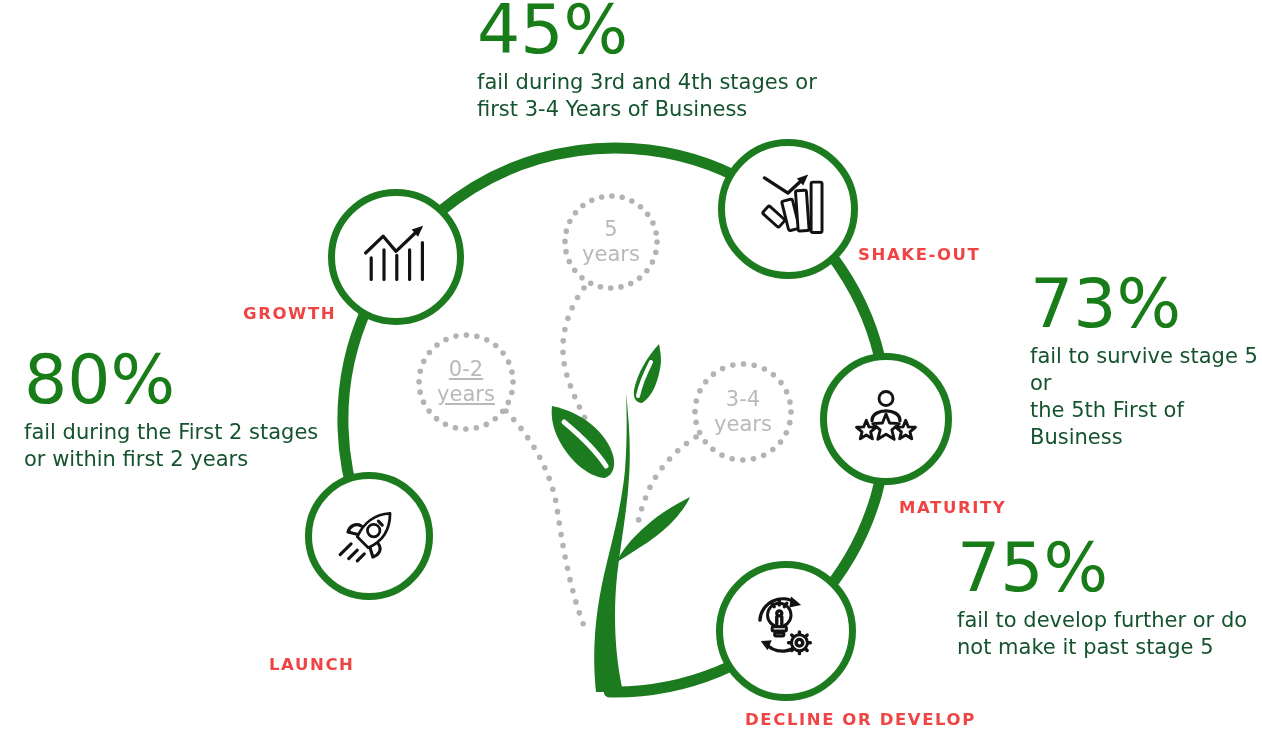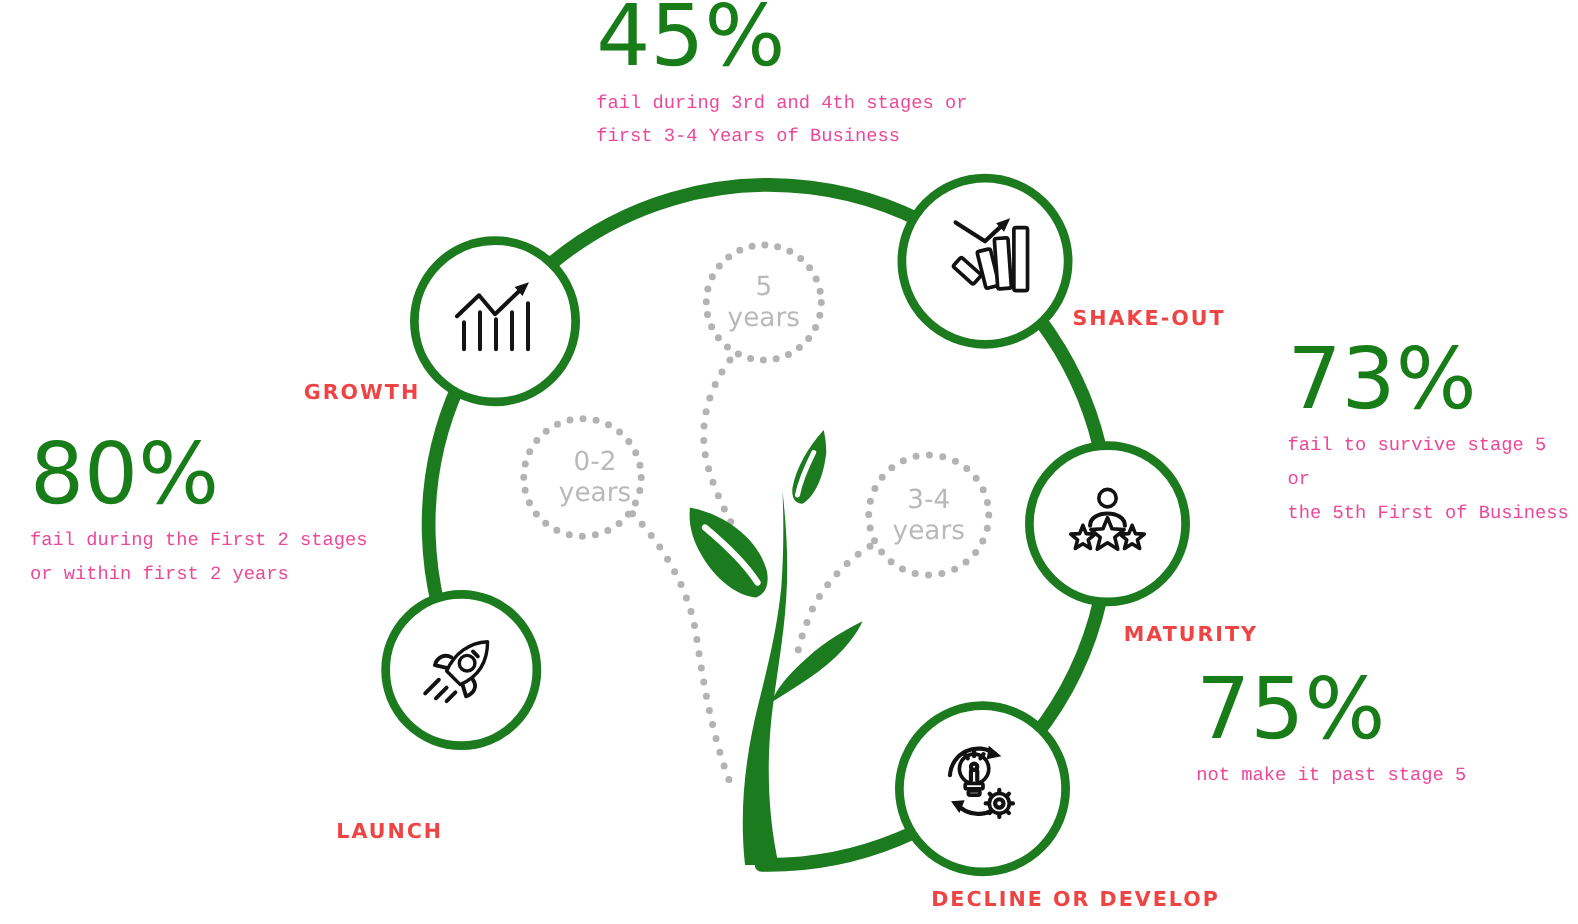--- a/index.html
+++ b/index.html
@@ -12,21 +12,21 @@
     position:absolute;z-index:3;background:#fff;border:7px solid #1c7b1e;border-radius:50%;
     display:flex;align-items:center;justify-content:center;box-sizing:border-box;
   }
   .node svg{display:block;}
   .stage-label{
     position:absolute;z-index:4;font-weight:700;font-size:16.5px;letter-spacing:1.6px;
     color:#ef4444;white-space:nowrap;
   }
   .stat{position:absolute;z-index:4;}
   .stat-value{font-size:68px;line-height:1.05;color:#187c18;font-weight:400;}
-  .stat-text{font-size:15px;line-height:27px;color:#ec4899;margin-top:4px;font-family:Liberation Mono, monospace;}
+  .stat-text{font-size:21px;line-height:27px;color:#14532d;margin-top:4px;}
   .year{
     position:absolute;z-index:2;width:90px;text-align:center;color:#b9b9b9;
     font-size:21px;line-height:25px;
   }
   .ic{stroke:#121212;stroke-width:4;fill:none;stroke-linecap:round;stroke-linejoin:round;}
   .icf{stroke:#121212;stroke-width:3.5;fill:#fff;stroke-linejoin:round;}
   .ihead{fill:#121212;stroke:none;}
 </style>
 </head>
 <body>
@@ -57,21 +57,21 @@
       <path d="M659 344 C647 357 637 374 634 390 C633 398 636 403 642 403
                C652 397 659 381 661 362 C661 355 660 349 659 344 Z"></path>
       <path d="M651 362 C645 374 640 386 638 396" fill="none" stroke="#fff" stroke-width="4" stroke-linecap="round"></path>
     </g>
   </svg>
 
   <div class="year" style="left:566px;top:217px;">
     <div>5</div>
     <div>years</div>
   </div>
-  <div class="year" style="left:431px;top:357px;">
+  <div class="year" style="left:421px;top:357px;text-decoration:underline;">
     <div>0-2</div>
     <div>years</div>
   </div>
   <div class="year" style="left:698px;top:387px;">
     <div>3-4</div>
     <div>years</div>
   </div>
 
   <div class="node" style="left:328px;top:189px;width:136px;height:136px;">
     <svg width="80" height="80" viewBox="0 0 100 100">
@@ -150,17 +150,18 @@
   <div class="stat" style="left:1030px;top:268px;">
     <div class="stat-value">73%</div>
     <div class="stat-text">
       <div>fail to survive stage 5 or</div>
       <div>the 5th First of Business</div>
     </div>
   </div>
   <div class="stat" style="left:957px;top:532px;">
     <div class="stat-value">75%</div>
     <div class="stat-text">
+      <div>fail to develop further or do</div>
       <div>not make it past stage 5</div>
     </div>
   </div>
 
 </div>
 
 </body></html>

